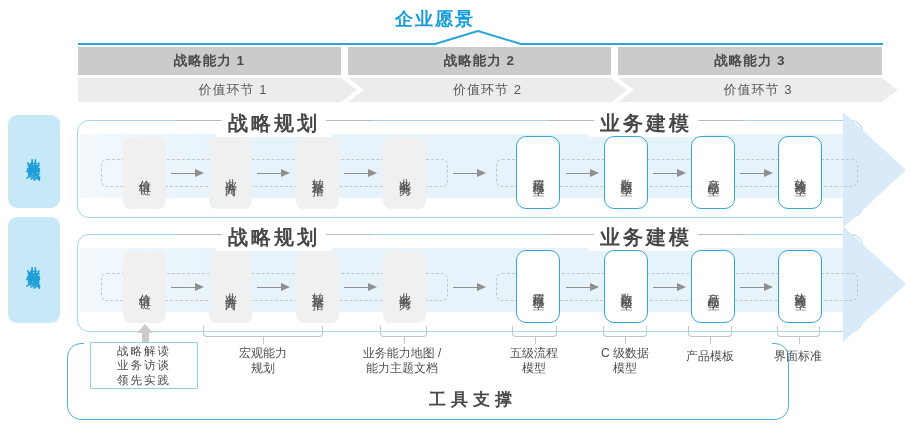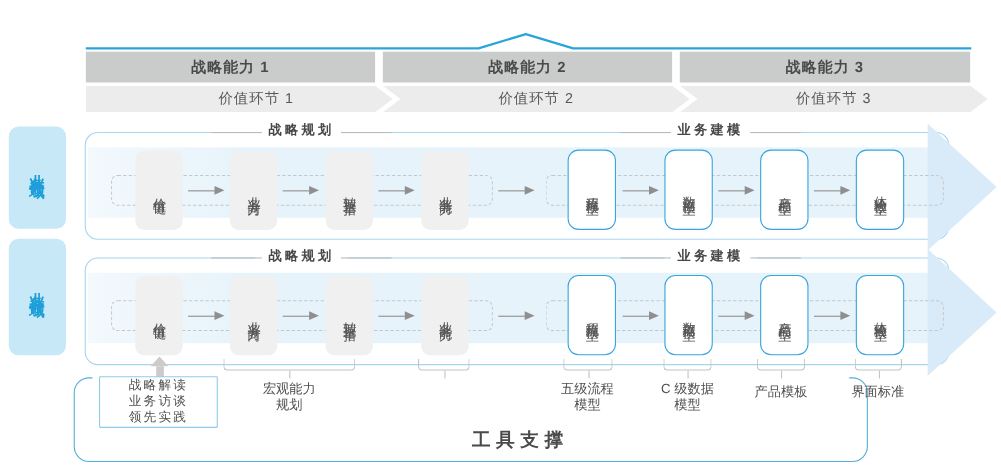--- a/index.html
+++ b/index.html
@@ -38,21 +38,21 @@
   .row1 { top:120px; }
   .row2 { top:234px; }
 
   .band { position:absolute; left:2px; top:13px; width:764px; height:64px; background:linear-gradient(90deg,#F3F9FD 0%,#E7F3FB 18%,#E7F3FB 100%); }
   .band-head { position:absolute; left:765px; top:-9px; width:63px; height:116px; background:#D9EBF8; clip-path:polygon(0 0,100% 50%,0 100%); }
 
   .dashed-box { position:absolute; top:38px; height:28px; border:1px dashed #C6C6C6; border-radius:6px; }
   .dash1 { left:23px;  width:347px; }
   .dash2 { left:418px; width:362px; }
 
-  .sec-label { position:absolute; top:-11px; transform:translateX(-50%); background:#fff; padding:0 12px; font-size:12px; font-weight:bold; color:#474747; letter-spacing:3px; white-space:nowrap; }
+  .sec-label { position:absolute; top:-11px; transform:translateX(-50%); background:#fff; padding:0 12px; font-size:20px; font-weight:bold; color:#474747; letter-spacing:3px; white-space:nowrap; }
   .sec-label::before, .sec-label::after { content:""; position:absolute; top:10px; width:46px; height:1px; background:#B9BCBD; }
   .sec-label::before { left:-40px; }
   .sec-label::after  { right:-40px; }
   .sec-plan  { left:196px; }
   .sec-model { left:568px; }
 
   .vbox { position:absolute; top:16px; width:43px; height:72px; display:flex; align-items:center; justify-content:center; }
   .vbox span { writing-mode:vertical-rl; font-size:12px; color:#555; letter-spacing:2px; }
   .vbox.gray { background:#F0F0F0; border-radius:8px; }
   .vbox.blue { background:#fff; border:1.5px solid #35A6DB; border-radius:10px; top:15px; height:73px; width:44px; }
@@ -89,20 +89,21 @@
   .tool-frame { position:absolute; left:67px; top:343px; width:722px; height:77px; border:1.5px solid #54AEDA; border-radius:14px; }
   .tool-frame::before { content:""; position:absolute; left:16px; right:16px; top:-2px; height:3px; background:#fff; }
   .tool-label { position:absolute; left:405px; bottom:8px; transform:translateX(-50%); font-size:17px; font-weight:bold; color:#4A4A4A; letter-spacing:5px; white-space:nowrap; }
 </style>
 </head>
 <body>
 
 <div class="stage">
 
   <div class="title-row">
+    <span>企业愿景</span>
   </div>
 
   <svg class="apex-svg" width="910" height="50">
     <polyline points="78,44 435,44 478,31 521,44 883,44" fill="none" stroke="#2AA5DC" stroke-width="2" stroke-linejoin="round"></polyline>
   </svg>
 
   <div class="cap-bar cap1">
       <span>战略能力 1</span>
     </div>
   <div class="cap-bar cap2">
@@ -226,20 +227,22 @@
 
   <div class="brace brA"></div>
   <div class="brace brB"></div>
   <div class="brace brC"></div>
   <div class="brace brD"></div>
   <div class="brace brE"></div>
   <div class="brace brF"></div>
 
   <div class="note nA">宏观能力
 规划</div>
+  <div class="note nB">业务能力地图 /
+能力主题文档</div>
   <div class="note nC">五级流程
 模型</div>
   <div class="note nD">C 级数据
 模型</div>
   <div class="note nE">产品模板</div>
   <div class="note nF">界面标准</div>
 
 </div>
 
 </body></html>

